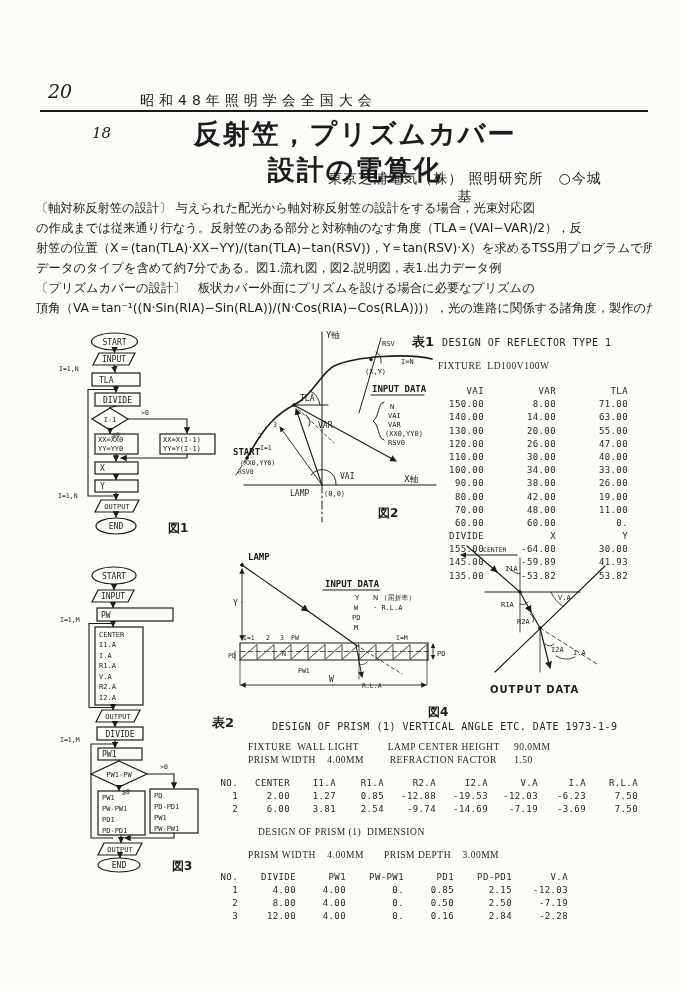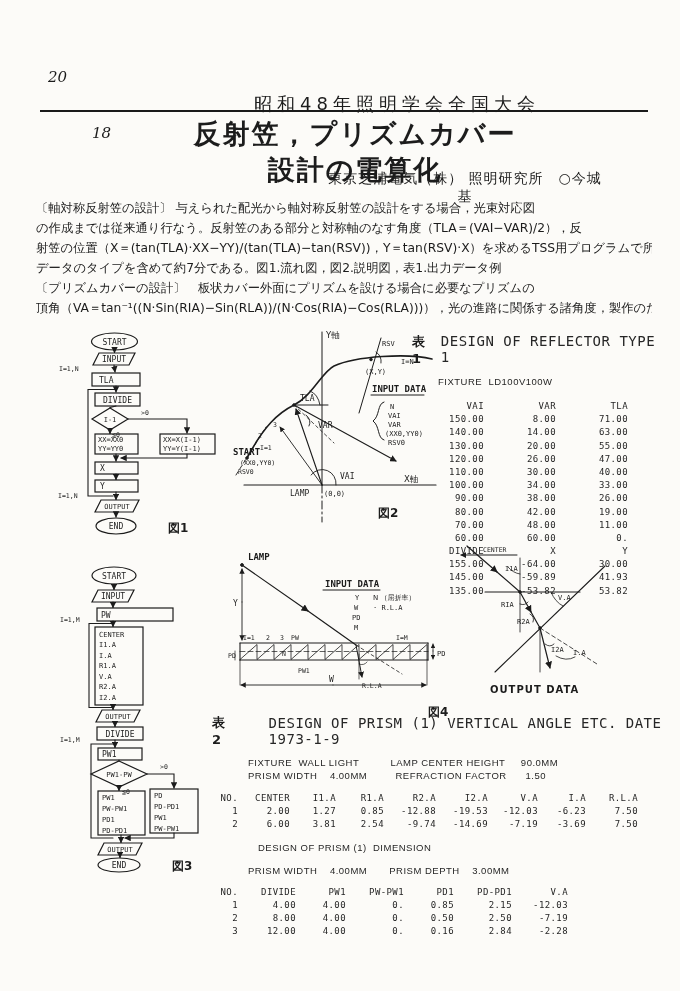--- a/index.html
+++ b/index.html
@@ -2,27 +2,27 @@
 <html><head>
 <meta charset="utf-8">
 <style>
   html,body{margin:0;padding:0}
   body{width:680px;height:991px;position:relative;background:#e9e8e4;
        font-family:"DejaVu Sans","Liberation Sans",sans-serif;color:#1c1c1c;overflow:hidden}
   #sheet{position:absolute;inset:0;background:#fcfbf8}
   .abs{position:absolute}
   .hw-num{font-style:italic;font-family:"DejaVu Serif","Liberation Serif",serif}
   .rule{background:#1a1a1a}
-  #conf-header{letter-spacing:5px;font-size:18px;text-align:right}
+  #conf-header{letter-spacing:5px;font-size:14px;text-align:left}
   #page-title{font-size:27px;letter-spacing:2px;text-align:center;font-weight:bold}
   #author-line{font-size:14px;letter-spacing:1px;text-align:center}
   #body-text{font-size:12.3px}
   #body-text .tline{height:20px;white-space:nowrap;overflow:hidden}
   
-  .ttxt{font-family:"DejaVu Sans Mono","Liberation Mono",monospace;font-size:14px;letter-spacing:.5px;color:#262626}
+  .ttxt{font-family:"DejaVu Sans Mono","Liberation Mono",monospace;font-size:10px;letter-spacing:.5px;color:#262626}
   .caption-hw{font-size:13px;font-weight:bold}
   .trow{display:flex;height:13.2px}
   .tcell{display:inline-block;text-align:right;font-family:"DejaVu Sans Mono","Liberation Mono",monospace;
          font-size:9px;letter-spacing:.4px;color:#262626}
   #t1-grid .tcell{width:72px}
   #t2a .tcell:nth-child(1){width:26px}
   #t2a .tcell:nth-child(2){width:52px}
   #t2a .tcell:nth-child(3){width:46px}
   #t2a .tcell:nth-child(4){width:48px}
   #t2a .tcell:nth-child(5){width:52px}
@@ -30,40 +30,40 @@
   #t2a .tcell:nth-child(7){width:50px}
   #t2a .tcell:nth-child(8){width:48px}
   #t2a .tcell:nth-child(9){width:52px}
   #t2d .tcell:nth-child(1){width:26px}
   #t2d .tcell:nth-child(2){width:58px}
   #t2d .tcell:nth-child(3){width:50px}
   #t2d .tcell:nth-child(4){width:58px}
   #t2d .tcell:nth-child(5){width:50px}
   #t2d .tcell:nth-child(6){width:58px}
   #t2d .tcell:nth-child(7){width:56px}
-  #t2-meta .tline,.preline{white-space:pre;height:13px;font-family:Liberation Sans, sans-serif;
+  #t2-meta .tline,.preline{white-space:pre;height:13px;font-family:Liberation Serif, serif;
          font-size:9.5px;letter-spacing:.5px;color:#262626}
   
   svg{overflow:visible}
   svg text{font-family:"DejaVu Sans Mono","Liberation Mono",monospace;font-size:8px;fill:#1c1c1c}
   svg .small{font-size:6.5px}
   svg .s7{font-size:7px}
   svg .s9{font-size:9px;font-weight:bold}
   svg .s10b{font-size:10px;font-weight:bold;letter-spacing:1px;font-family:"DejaVu Sans",sans-serif}
   svg .cap{font-size:12px;font-family:"DejaVu Sans",sans-serif;font-weight:bold}
   svg .jp{font-family:"DejaVu Sans",sans-serif;font-size:8.5px}
   svg .jp7{font-family:"DejaVu Sans",sans-serif;font-size:7px}
   svg line,svg path,svg polyline,svg rect,svg ellipse,svg polygon{stroke-linecap:round}
 </style>
 </head>
 <body>
 
 <div id="sheet">
 
-  <div class="abs hw-num" style="left:48px;top:68px;font-size:15px">20</div>
+  <div class="abs hw-num" style="left:48px;top:80px;font-size:19px">20</div>
   <div class="abs" id="conf-header" style="left:140px;top:92px;width:400px">昭和48年照明学会全国大会</div>
   <div class="abs rule" style="left:40px;top:110px;width:608px;height:2px"></div>
 
   <div class="abs hw-num" style="left:92px;top:124px;font-size:15px">18</div>
   <div class="abs" id="page-title" style="left:185px;top:116px;width:340px">反射笠，プリズムカバー設計の電算化</div>
   <div class="abs" id="author-line" style="left:320px;top:170px;width:290px">東京芝浦電気（株） 照明研究所　○今城　基</div>
 
   <div class="abs" id="body-text" style="left:36px;top:200px;width:616px">
       <div class="tline">〔軸対称反射笠の設計〕 与えられた配光から軸対称反射笠の設計をする場合，光束対応図</div>
       <div class="tline">の作成までは従来通り行なう。反射笠のある部分と対称軸のなす角度（TLA＝(VAI−VAR)/2），反</div>

